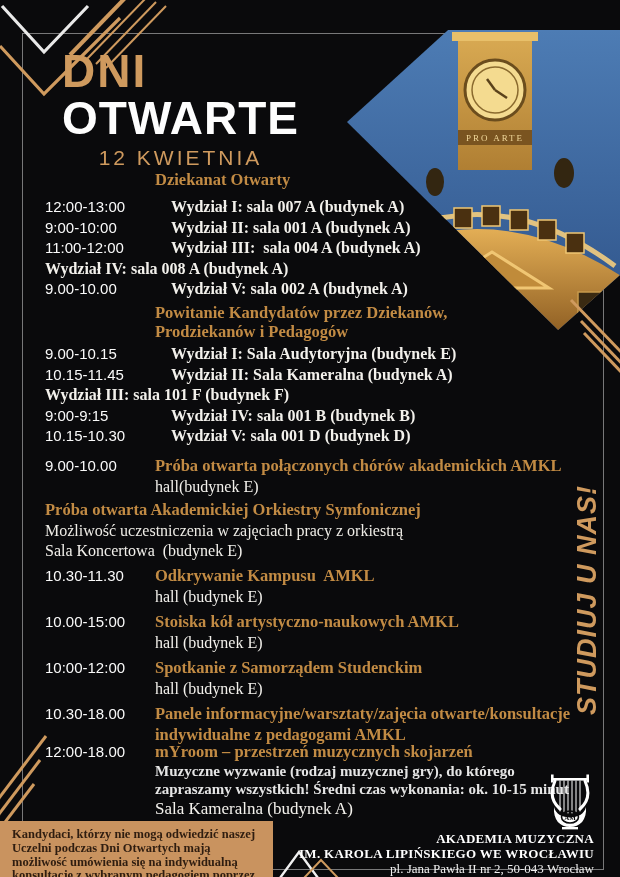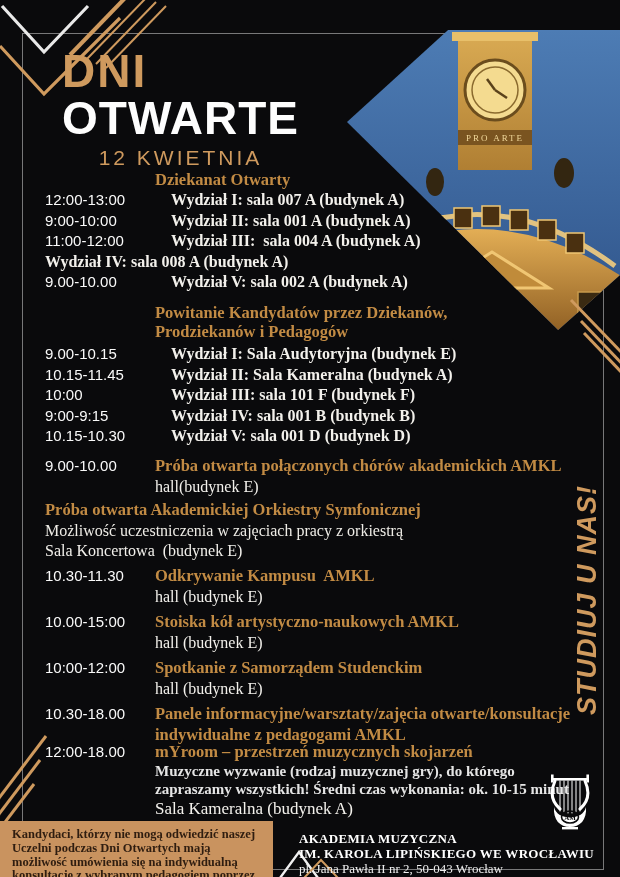--- a/index.html
+++ b/index.html
@@ -24,21 +24,21 @@
   .t2{font-size:46px;font-weight:800;letter-spacing:1px;color:#fdfdfd;line-height:1.02;}
   .t3{font-size:21px;font-weight:500;letter-spacing:3px;color:#cf9a5e;margin-top:4px;text-align:center;}
   
   .sec{position:absolute;left:45px;width:548px;z-index:4;}
   .row{display:flex;gap:16px;}
   .time{flex:0 0 110px;font-size:15px;font-weight:500;color:#fafafa;line-height:20.5px;}
   .txt{flex:1;font-family:"Liberation Serif","DejaVu Serif",serif;font-weight:700;
        font-size:16px;color:#f3f1ec;line-height:20.5px;white-space:pre-wrap;}
   .gold-h{font-family:"Liberation Serif","DejaVu Serif",serif;font-weight:700;
        color:#c28b44;font-size:16.5px;}
-  .sec-head{margin-left:110px;line-height:19px;margin-bottom:1px;}
+  .sec-head{margin-left:110px;line-height:19px;margin-bottom:8px;}
   
   .event{position:absolute;left:45px;width:548px;display:flex;z-index:4;}
   .ev-title{font-family:"Liberation Serif","DejaVu Serif",serif;font-weight:700;
        color:#c28b44;font-size:16.5px;line-height:20.5px;white-space:pre-wrap;}
   .ev-loc{font-family:"Liberation Serif","DejaVu Serif",serif;font-weight:400;
        color:#f3f1ec;font-size:16px;line-height:20.5px;white-space:pre-wrap;}
   .ev-note{font-family:"Liberation Serif","DejaVu Serif",serif;font-weight:400;
        color:#eeece6;font-size:16px;line-height:20px;}
   .ev-note-bold{font-family:"Liberation Serif","DejaVu Serif",serif;font-weight:700;
        color:#e5e5e5;font-size:15px;line-height:18px;}
@@ -47,21 +47,21 @@
   
   .studiuj{position:absolute;left:462px;top:585px;width:250px;height:30px;z-index:4;
     transform:rotate(-90deg);text-align:center;
     font-size:27px;font-weight:800;font-style:italic;letter-spacing:1px;color:#cf9a5e;}
   
   .notice{position:absolute;left:0;top:821px;width:273px;height:56px;z-index:5;
     background:#c9935f;box-sizing:border-box;padding:7px 10px 0 12px;
     font-family:"Liberation Serif","DejaVu Serif",serif;font-weight:700;
     font-size:12.5px;line-height:13.8px;color:#2f1d10;}
   
-  .footer{position:absolute;right:26px;top:831px;z-index:4;}
+  .footer{position:absolute;right:26px;top:831px;z-index:4;text-align:right;}
   .f-org{font-family:"Liberation Serif","DejaVu Serif",serif;font-weight:700;
     font-size:13px;line-height:15px;letter-spacing:.3px;color:#fff;}
   .f-addr{font-family:"Liberation Serif","DejaVu Serif",serif;font-weight:400;
     font-size:13px;line-height:16px;color:#f0f0f0;}
   .lyre{position:absolute;left:546px;top:774px;width:48px;height:58px;z-index:4;}
 </style>
 </head>
 <body>
 
 <div class="poster">
@@ -181,21 +181,20 @@
     </div>
     <div class="row">
       <div class="time">9.00-10.15</div>
       <div class="txt">Wydział I: Sala Audytoryjna (budynek E)</div>
     </div>
     <div class="row">
       <div class="time">10.15-11.45</div>
       <div class="txt">Wydział II: Sala Kameralna (budynek A)</div>
     </div>
     <div class="row">
-      <div class="time">10:00</div>
       <div class="txt">Wydział III: sala 101 F (budynek F)</div>
     </div>
     <div class="row">
       <div class="time">9:00-9:15</div>
       <div class="txt">Wydział IV: sala 001 B (budynek B)</div>
     </div>
     <div class="row">
       <div class="time">10.15-10.30</div>
       <div class="txt">Wydział V: sala 001 D (budynek D)</div>
     </div>

